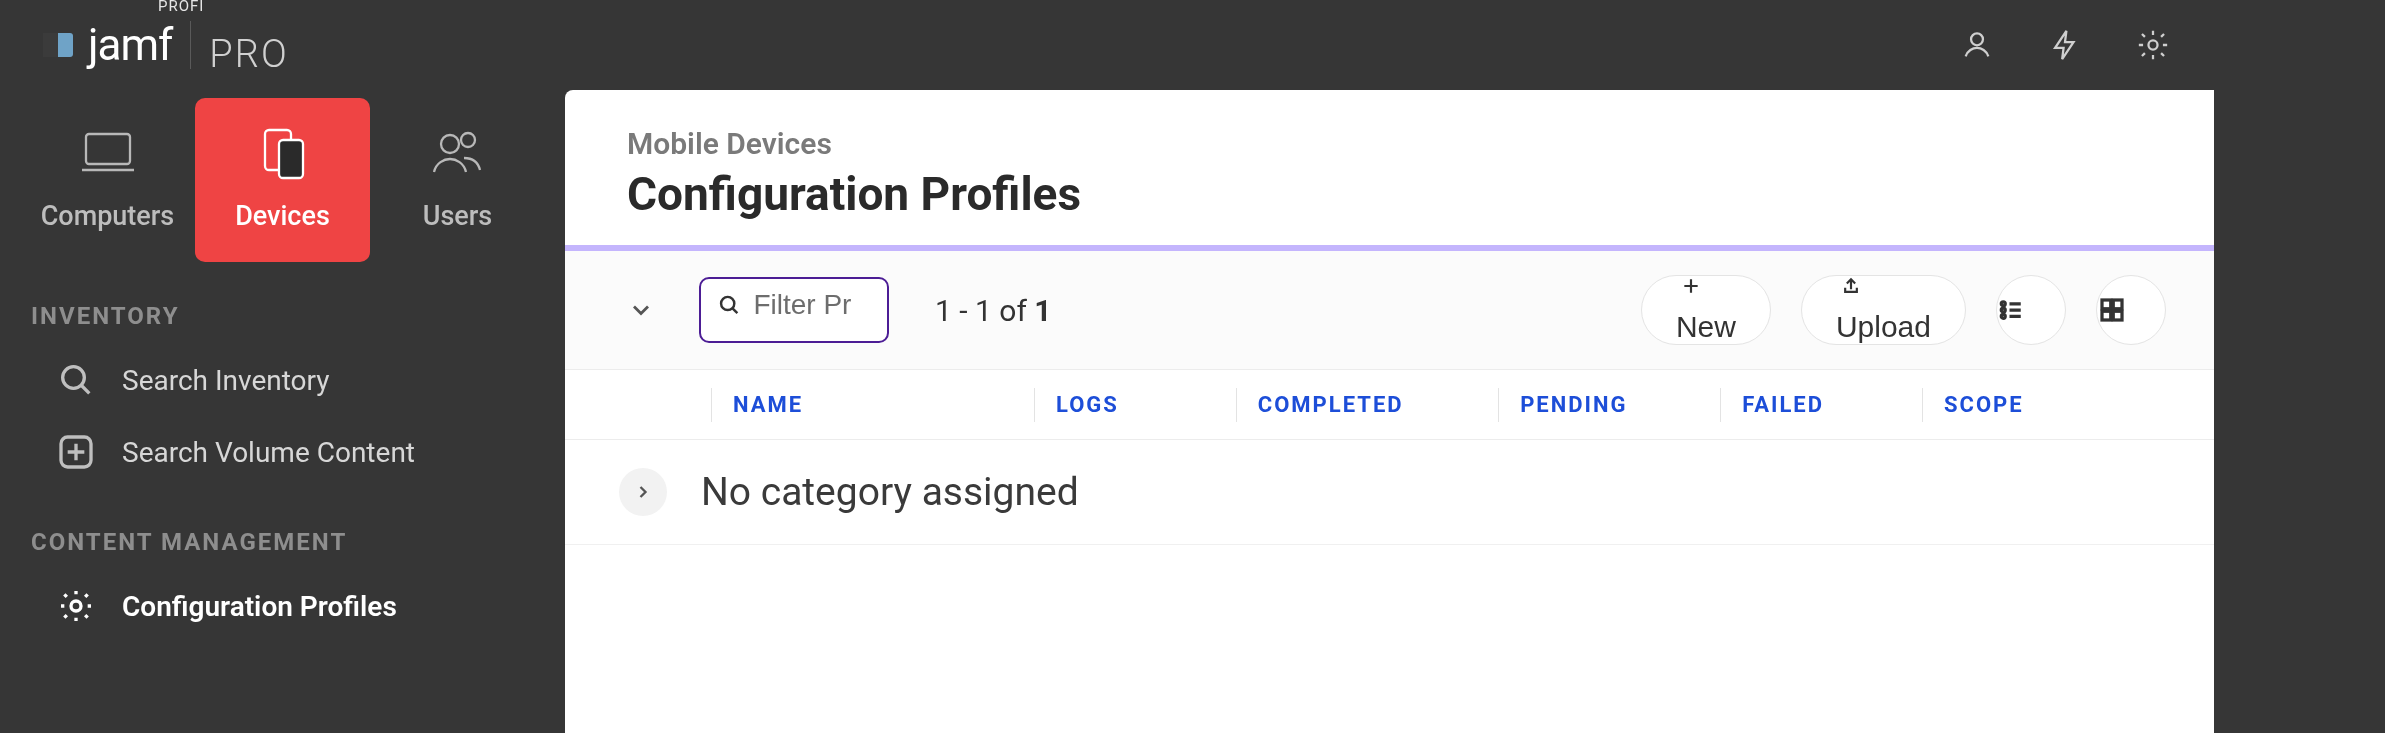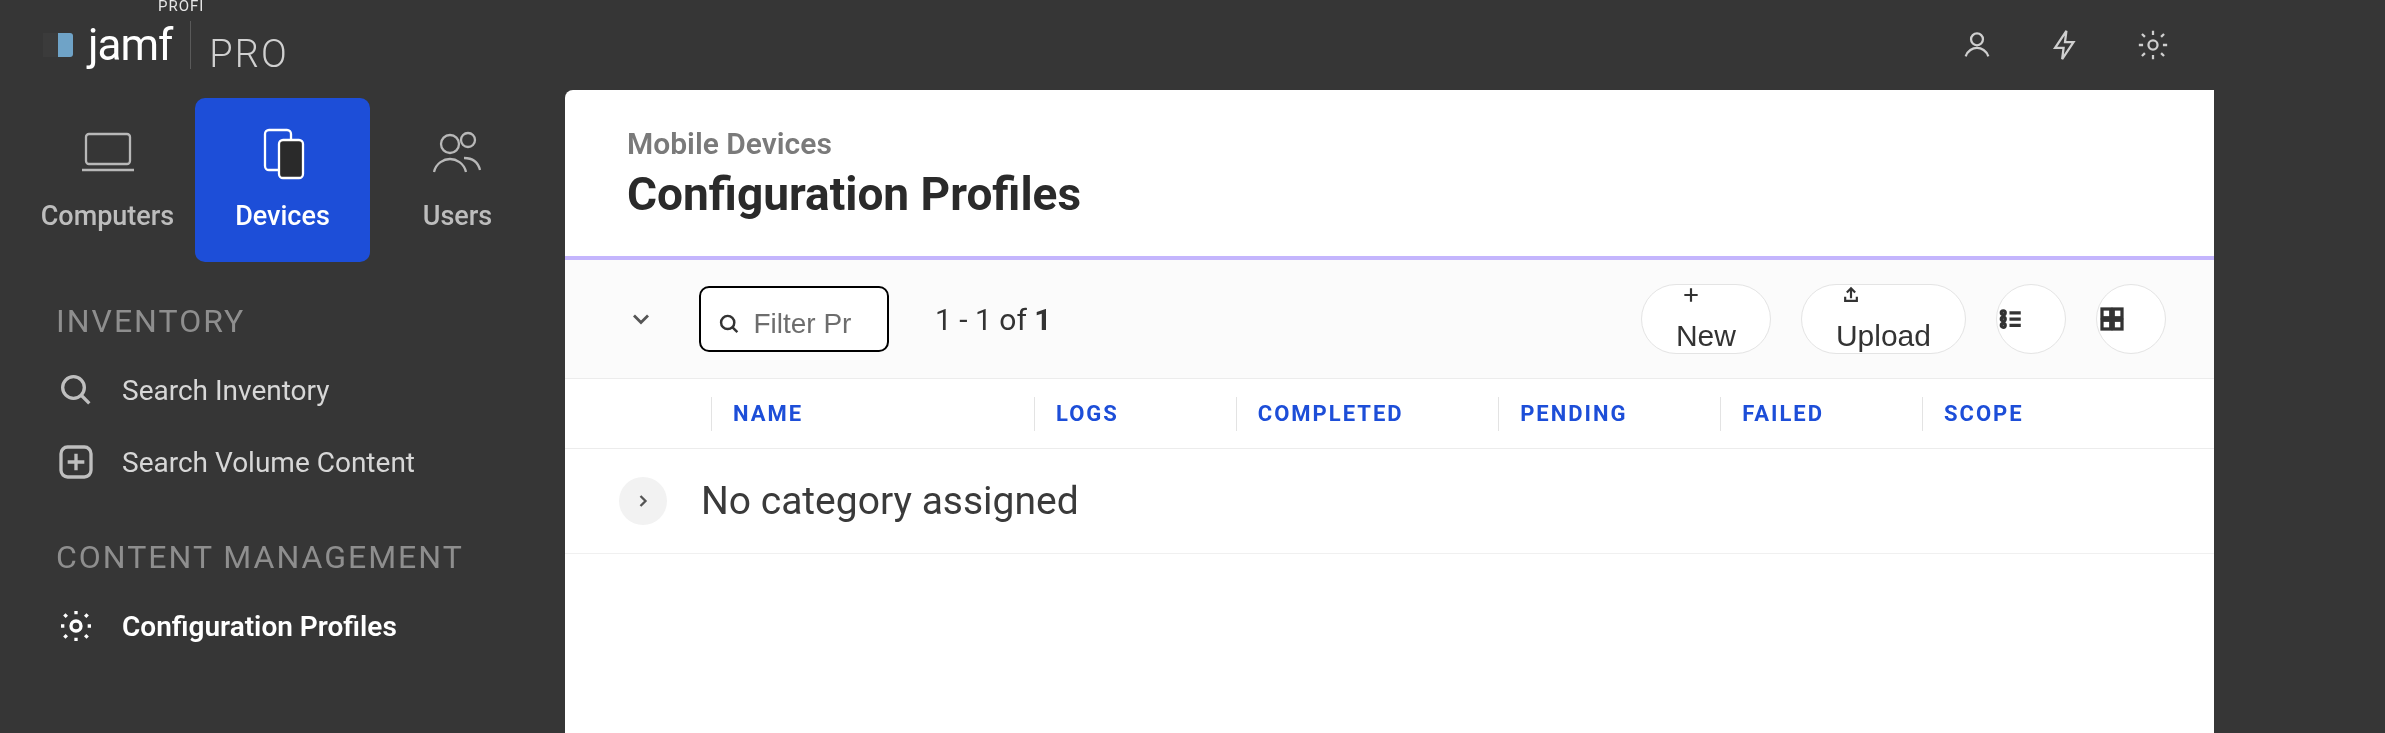--- a/index.html
+++ b/index.html
@@ -28,52 +28,52 @@
   
   .body { display:flex; flex:1; min-height:0; }
 
   
   .sidebar { width:565px; background:#363636; display:flex; flex-direction:column; padding-top:8px;}
   .modules { display:flex; gap:0; padding:0 20px; }
   .module {
     flex:1; display:flex; flex-direction:column; align-items:center; justify-content:center;
     gap:14px; padding:24px 0 30px; color:#bdbdbd; cursor:pointer; border-radius:10px;
   }
-  .module.active { background:#1d4ed8; color:#fff; }
+  .module.active { background:#ef4444; color:#fff; }
   .module-icon { width:64px; height:64px; display:flex;align-items:center;justify-content:center;}
   .module-icon svg { width:64px; height:64px; fill:none; stroke:#b8b8b8; stroke-width:2.3;}
   .module.active .module-icon svg { stroke:#fff; }
   .module-label { font-size:27px; font-weight:500; }
 
   .section-title {
-    padding: 40px 56px 14px; font-size:32px; font-weight:400; letter-spacing:2px; color:#8e8e8e;
+    padding: 40px 31px 14px; font-size:24px; font-weight:700; letter-spacing:2px; color:#8e8e8e;
   }
   .nav-item {
     display:flex; align-items:center; gap:26px; padding:16px 56px; color:#d7d7d7; font-size:28px; cursor:pointer;
   }
   .nav-item svg { width:40px; height:40px; stroke:#bfbfbf; fill:none; stroke-width:2;}
   .nav-item.active { color:#fff; font-weight:600; }
   .nav-item.active svg { stroke:#fff; }
 
   
   .main { flex:1; background:#fff; color:#222; border-top-left-radius:8px; display:flex; flex-direction:column; min-width:0; }
-  .main-head { padding:36px 62px 35px; border-bottom:4px solid #c4b5fd;}
+  .main-head { padding:36px 62px 24px; border-bottom:6px solid #c4b5fd;}
   .crumb { font-size:30px; font-weight:600; color:#7a7a7a; margin-bottom:6px;}
   .page-title { font-size:46px; font-weight:700; color:#2a2a2a; }
 
   .toolbar {
     display:flex; align-items:center; padding:24px 48px; gap:30px; border-bottom:1px solid #ececec; background:#fbfbfb;
   }
   .collapse-btn {
     width:56px; height:56px; border:none; background:none; display:flex;align-items:center;justify-content:center; cursor:pointer;
   }
   .collapse-btn svg{width:28px;height:28px;stroke:#555;fill:none;stroke-width:2.4;}
   .filter-wrap {
-    display:flex; align-items:flex-end; gap:12px;
-    border:2px solid #000000; border-radius:10px; padding:10px 16px; width:190px; height:66px;
+    display:flex; align-items:flex-start; gap:12px;
+    border:2px solid #4c1d95; border-radius:10px; padding:10px 16px; width:190px; height:66px;
     background:#fff;
   }
   .filter-wrap svg{width:32px;height:32px;stroke:#333;fill:none;stroke-width:2.4;}
   .filter-input { border:none; outline:none; font-size:28px; width:100%; color:#333; background:transparent;}
   .filter-input::placeholder{color:#6d6d6d;}
   .count { font-size:30px; color:#333; margin-left:16px;}
   .count b{font-weight:700;}
   .toolbar-spacer{flex:1;}
   .pill-btn {
     display:flex; align-items:flex-start; gap:14px; border:1px solid #e4e4e4; background:#fff;

